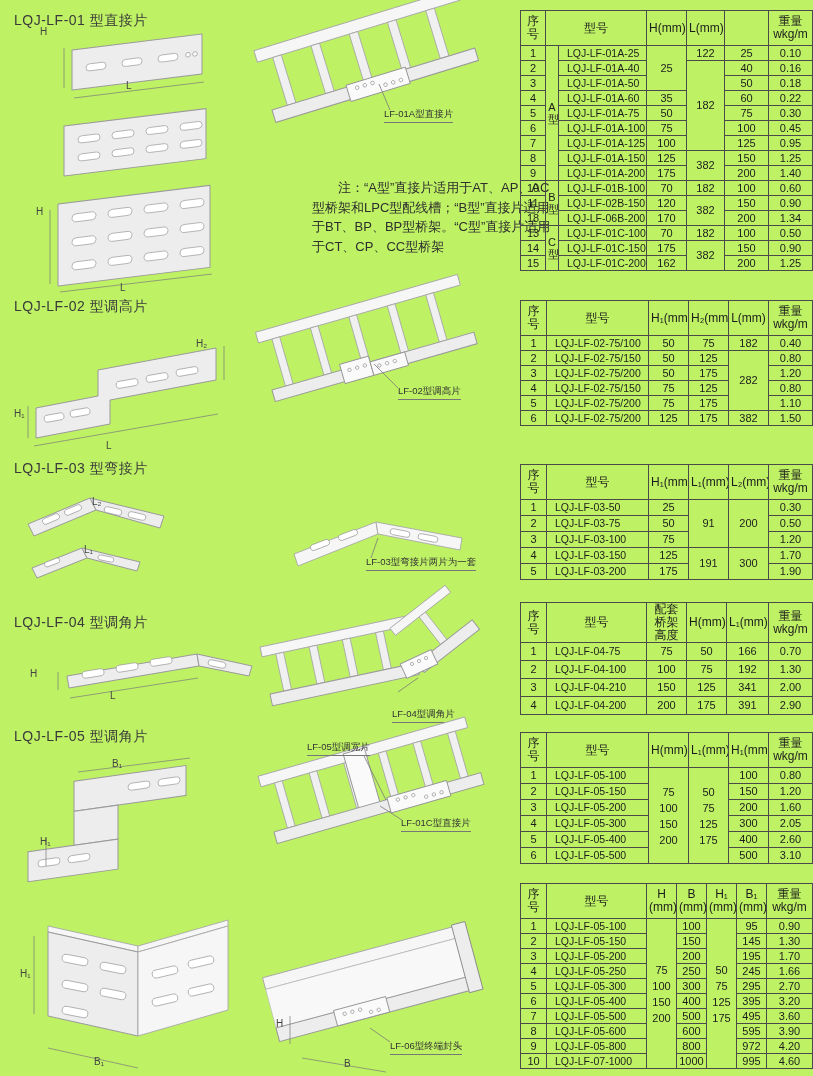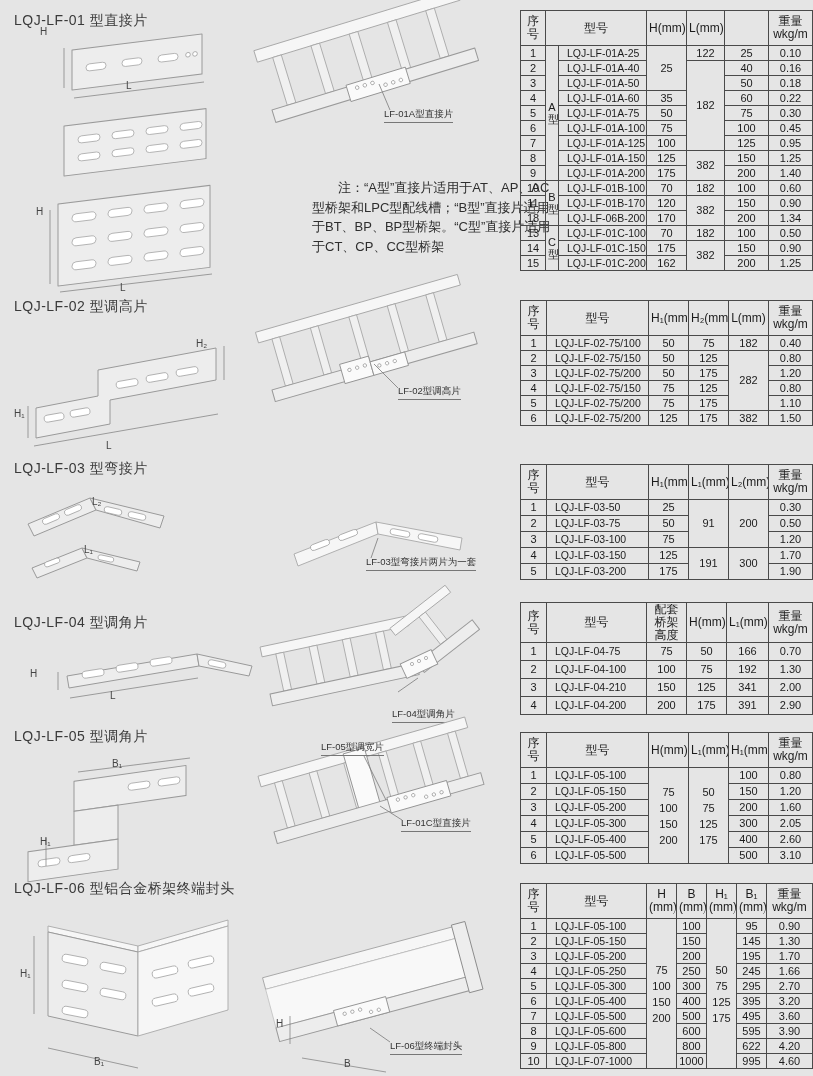--- a/index.html
+++ b/index.html
@@ -1,16 +1,16 @@
 <!DOCTYPE html>
 <html><head>
 <meta charset="utf-8">
 <style>
   html,body{margin:0;padding:0;background:#888;}
-  .page{position:relative;width:813px;height:1076px;background:#e5e5e5;overflow:hidden;
+  .page{position:relative;width:813px;height:1076px;background:#bef264;overflow:hidden;
         font-family:"Liberation Sans","DejaVu Sans",sans-serif;color:#222;}
   .heading{position:absolute;font-size:14px;color:#3a3a3a;letter-spacing:.5px;white-space:nowrap;}
   .note{position:absolute;left:268px;top:178px;width:248px;font-size:13px;line-height:19.5px;
         color:#2e2e2e;text-indent:2em;margin-left:44px;}
   .dim{position:absolute;font-size:10px;color:#444;white-space:nowrap;}
   .callout{position:absolute;font-size:9.5px;color:#333;border-bottom:1px solid #777;
            padding-bottom:1px;white-space:nowrap;}
   svg{position:absolute;overflow:visible;}
   .pl{fill:#ededed;stroke:#9a9a9a;stroke-width:1;stroke-linejoin:round;}
   .pl2{fill:#f6f6f6;stroke:#a8a8a8;stroke-width:.9;stroke-linejoin:round;}
@@ -18,21 +18,21 @@
   .plate{fill:#fafafa;stroke:#949494;stroke-width:.9;}
   .slot{fill:#ffffff;stroke:#9a9a9a;stroke-width:.7;}
   .hole{fill:#ffffff;stroke:#949494;stroke-width:.7;}
   .dimline{stroke:#7a7a7a;stroke-width:.7;}
   .leader{stroke:#7a7a7a;stroke-width:.8;fill:none;}
   
   table{position:absolute;left:520px;width:292px;border-collapse:collapse;table-layout:fixed;
         border:1.5px solid #2f2f2f;font-size:11px;color:#1c1c1c;}
   td,th{border:1px solid #4a4a4a;text-align:center;padding:0 2px;white-space:pre-line;
         line-height:13px;overflow:hidden;}
-  th{font-weight:normal;font-size:12px;height:34px;border-radius:12px;}
+  th{font-weight:normal;font-size:12px;height:34px;}
   td{height:14px;}
   .t3 td{height:15px;} .t4 td{height:17px;} .t5 td{height:15px;}
   .model{text-align:left;padding-left:8px;font-size:10.5px;white-space:nowrap;}
   .ml{line-height:16px;}
   .grp{line-height:12px;}
 </style>
 </head>
 <body>
 
 <div class="page">
@@ -244,24 +244,23 @@
       <circle class="hole" cx="128" cy="3" r="1.7"></circle>
         <circle class="hole" cx="136" cy="3" r="1.7"></circle>
         <circle class="hole" cx="144" cy="3" r="1.7"></circle>
       <circle class="hole" cx="156" cy="8" r="1.7"></circle>
         <circle class="hole" cx="164" cy="8" r="1.7"></circle>
         <circle class="hole" cx="172" cy="8" r="1.7"></circle>
     </g>
     <line class="leader" x1="98" y1="18" x2="120" y2="62"></line>
     <line class="leader" x1="136" y1="82" x2="114" y2="68"></line>
   </svg>
-  <span class="callout" style="left:321px;top:741px">LF-05型调宽片</span>
+  <span class="callout" style="left:307px;top:741px">LF-05型调宽片</span>
   <span class="callout" style="left:401px;top:817px">LF-01C型直接片</span>
 
-  <div class="heading" style="left:14px;top:880px">LQJ-LF-06 型铝合金桥架终端封头</div>
 
   <svg style="left:12px;top:898px" width="255" height="175" viewBox="0 0 255 175">
     <polygon class="pl2" points="36,34 126,54 126,48 36,28"></polygon>
     <polygon class="pl2" points="126,48 126,54 216,28 216,22"></polygon>
     <polygon class="pl" points="36,34 36,118 126,138 126,54"></polygon>
     <polygon class="pl2" points="126,54 126,138 216,112 216,28"></polygon>
     <rect class="slot" x="50" y="58" width="26" height="8" rx="4" transform="rotate(11 63 62)"></rect>
     <rect class="slot" x="88" y="66" width="26" height="8" rx="4" transform="rotate(11 101 70)"></rect>
     <rect class="slot" x="50" y="84" width="26" height="8" rx="4" transform="rotate(11 63 88)"></rect>
     <rect class="slot" x="88" y="92" width="26" height="8" rx="4" transform="rotate(11 101 96)"></rect>
@@ -390,21 +389,21 @@
           <td rowspan="3" class="grp">B
 型</td>
           <td class="model">LQJ-LF-01B-100</td>
           <td>70</td>
           <td>182</td>
           <td>100</td>
           <td>0.60</td>
         </tr>
         <tr>
           <td>11</td>
-          <td class="model">LQJ-LF-01B-170</td>
+          <td class="model">LQJ-LF-02B-150</td>
           <td>120</td>
           <td rowspan="2">382</td>
           <td>150</td>
           <td>0.90</td>
         </tr>
         <tr>
           <td>18</td>
           <td class="model">LQJ-LF-06B-200</td>
           <td>170</td>
           <td>200</td>
@@ -773,21 +772,21 @@
           <td>8</td>
           <td class="model">LQJ-LF-05-600</td>
           <td>600</td>
           <td>595</td>
           <td>3.90</td>
         </tr>
         <tr>
           <td>9</td>
           <td class="model">LQJ-LF-05-800</td>
           <td>800</td>
-          <td>622</td>
+          <td>972</td>
           <td>4.20</td>
         </tr>
         <tr>
           <td>10</td>
           <td class="model">LQJ-LF-07-1000</td>
           <td>1000</td>
           <td>995</td>
           <td>4.60</td>
         </tr>
       </tbody>

